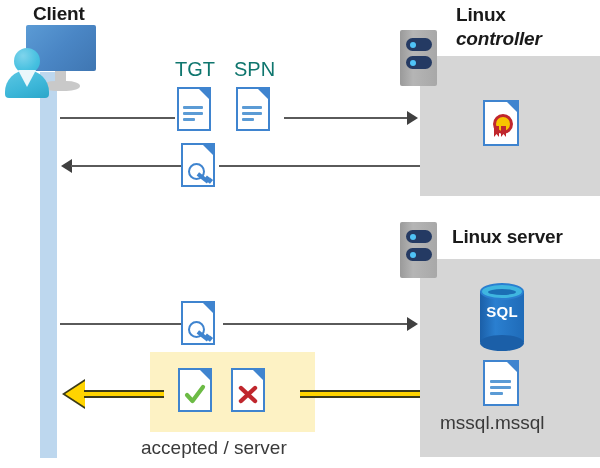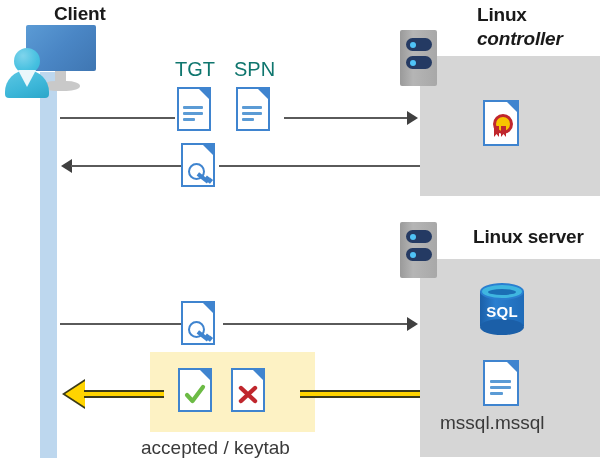--- a/index.html
+++ b/index.html
@@ -5,21 +5,21 @@
   html,body{margin:0;padding:0;background:#ffffff;}
   body{width:600px;height:468px;position:relative;overflow:hidden;
        font-family:"Liberation Sans","DejaVu Sans",sans-serif;color:#404040;}
   .abs{position:absolute;}
 
   
   .panel{position:absolute;background:#d6d6d6;}
 
   
   .title{position:absolute;font-weight:bold;color:#1a1a1a;font-size:19px;line-height:22px;
-         letter-spacing:-.2px;margin-left:21px;}
+         letter-spacing:-.2px;}
 
   
   .lifeline{position:absolute;background:#bdd7ee;}
 
   
   .mon-screen{position:absolute;border-radius:2px;
        background:linear-gradient(135deg,#5b9bd5 0%,#4a86c5 50%,#3f76b2 100%);}
   .mon-neck{position:absolute;background:#c9c9c9;}
   .mon-base{position:absolute;background:#c9c9c9;border-radius:50%/70%;}
 
@@ -130,21 +130,21 @@
 </div>
 
 <div class="srv" style="left:400px;top:222px;width:37px;height:56px;">
   <div class="srv-bar" style="left:6px;top:8px;width:26px;height:13px;"></div>
   <div class="srv-led" style="left:10px;top:12px;width:6px;height:6px;"></div>
   <div class="srv-bar" style="left:6px;top:26px;width:26px;height:13px;"></div>
   <div class="srv-led" style="left:10px;top:30px;width:6px;height:6px;"></div>
 </div>
 <div class="title" style="left:452px;top:226px;">Linux server</div>
 
-<div class="cyl" style="left:480px;top:283px;width:44px;height:52px;">
+<div class="cyl" style="left:480px;top:283px;width:44px;height:68px;">
   <div class="body"></div>
   <div class="bot"></div>
   <div class="top">
       <i></i>
     </div>
   <div class="txt">SQL</div>
 </div>
 
 <div class="doc" style="left:483px;top:360px;width:36px;height:46px;">
   <div class="sheet"></div>
@@ -216,13 +216,13 @@
 </div>
 
 <div class="doc" style="left:231px;top:368px;width:34px;height:44px;">
   <div class="sheet"></div>
   <div class="fold2"></div>
   <svg width="34" height="44" viewBox="0 0 34 44" style="position:absolute;left:0;top:0;">
     <path d="M10 20 L24 33 M24 20 L10 33" stroke="#c0272d" stroke-width="4.4" fill="none" stroke-linecap="round"></path>
   </svg>
 </div>
 
-<div class="caption" style="left:141px;top:437px;">accepted / keytab</div>
+<div class="caption" style="left:141px;top:437px;">accepted / server</div>
 
 </body></html>

